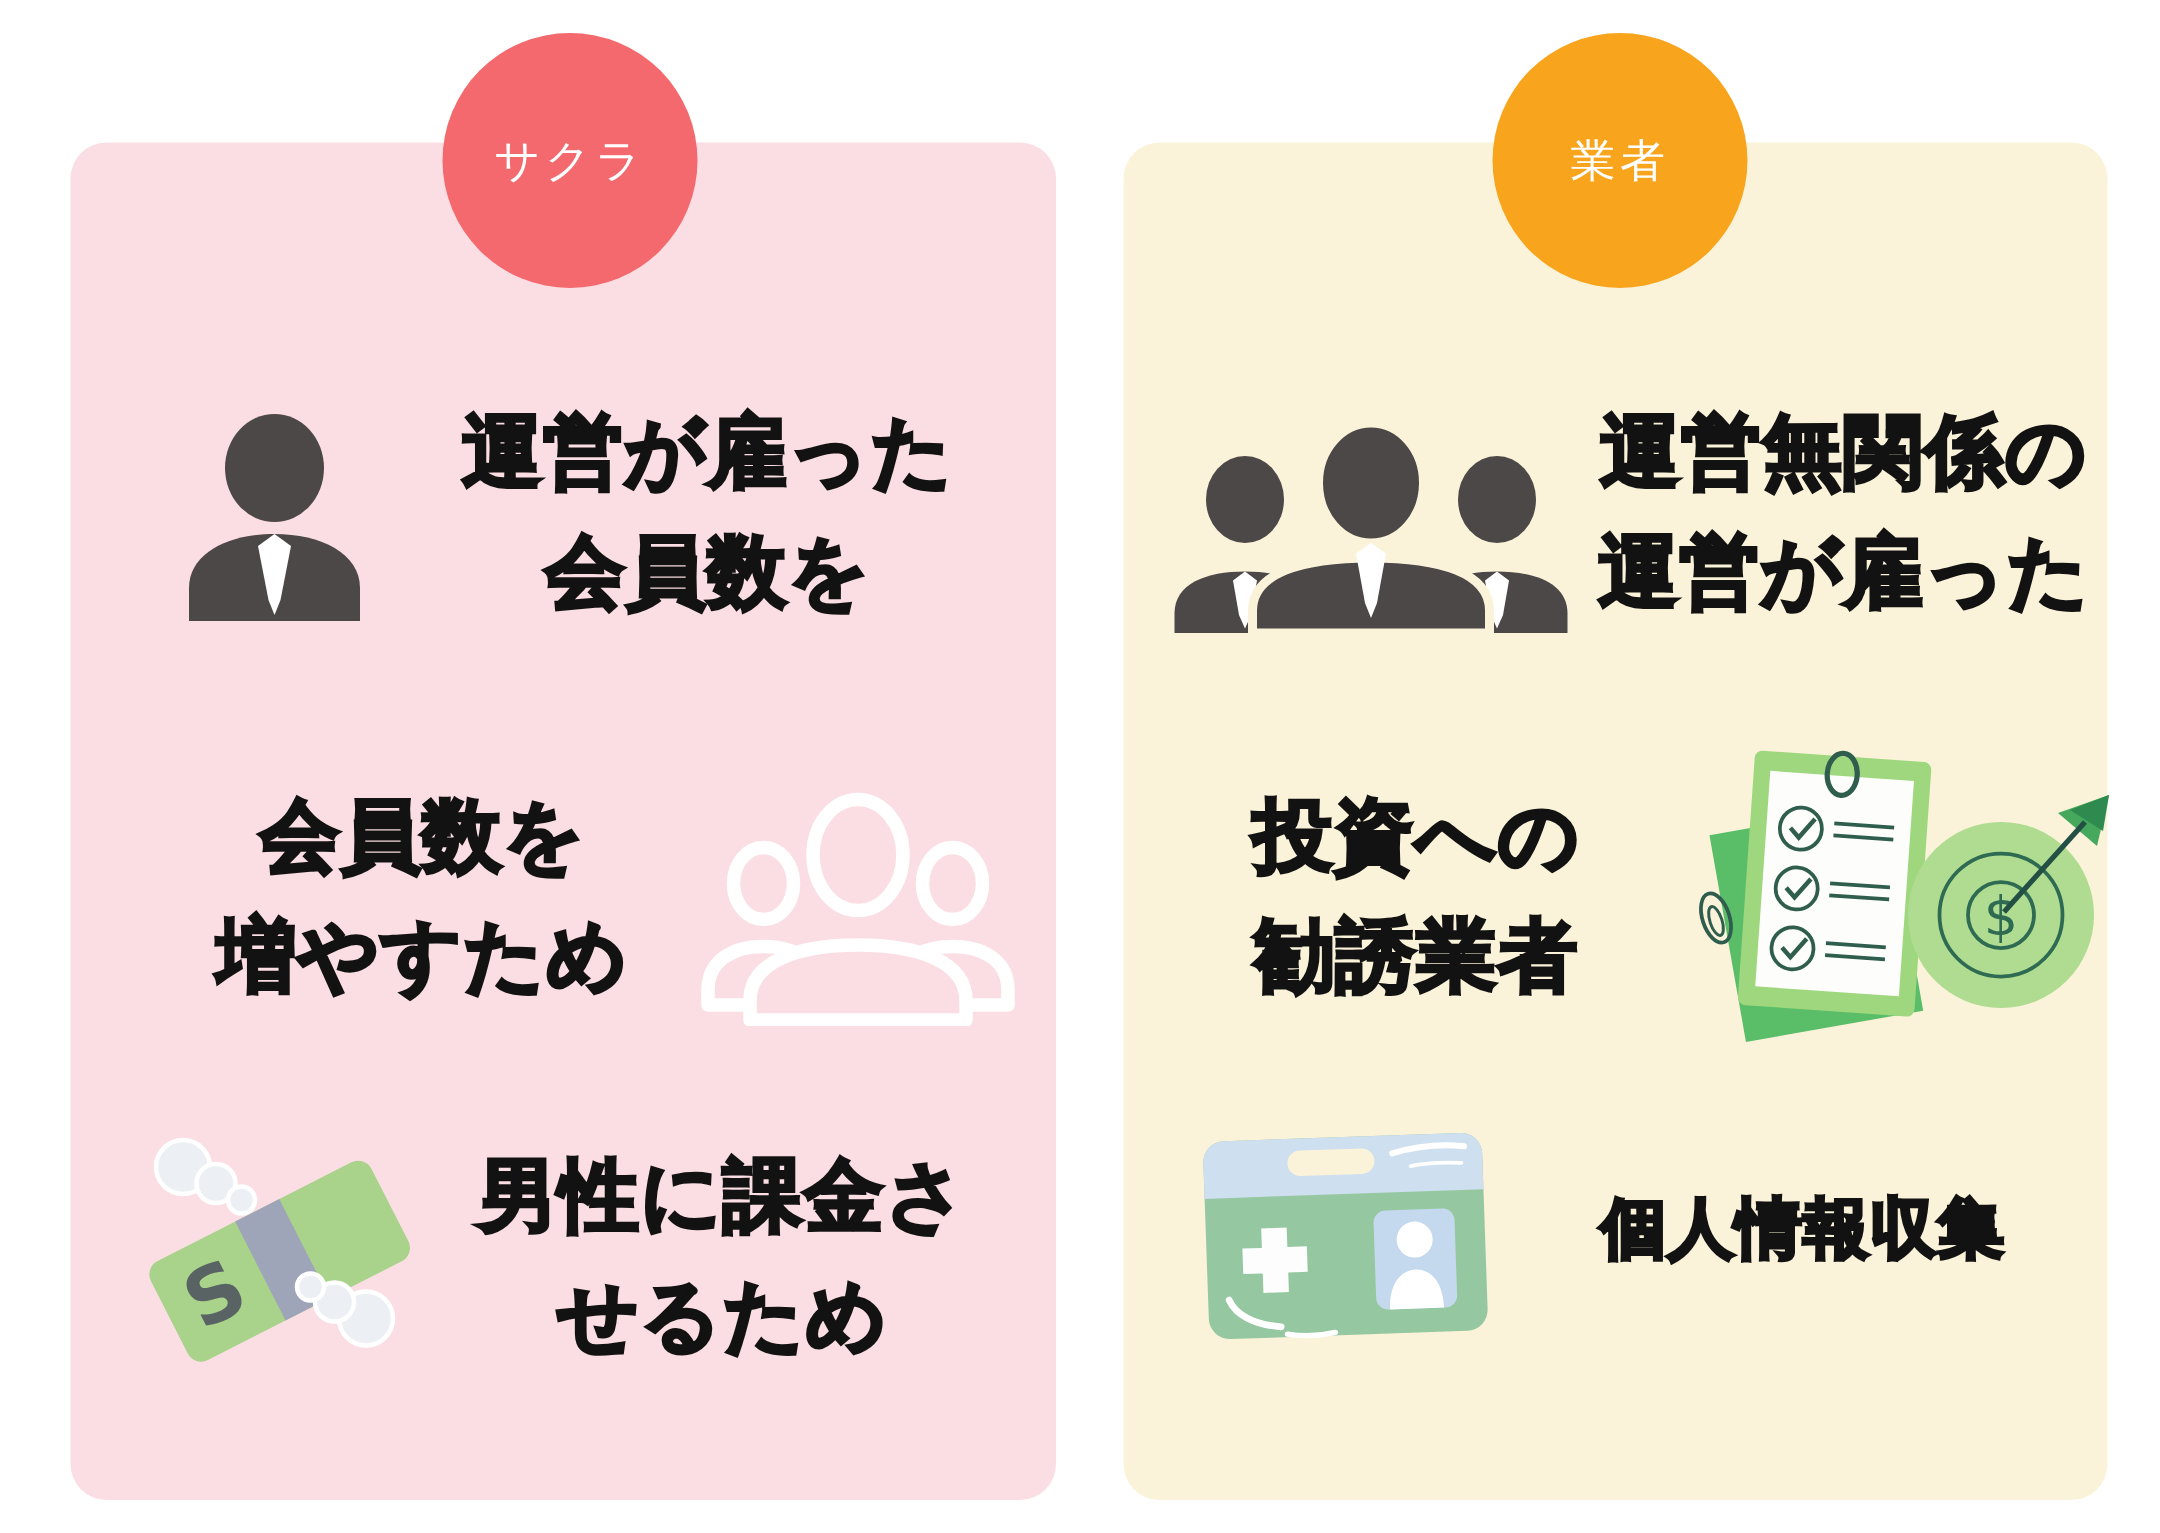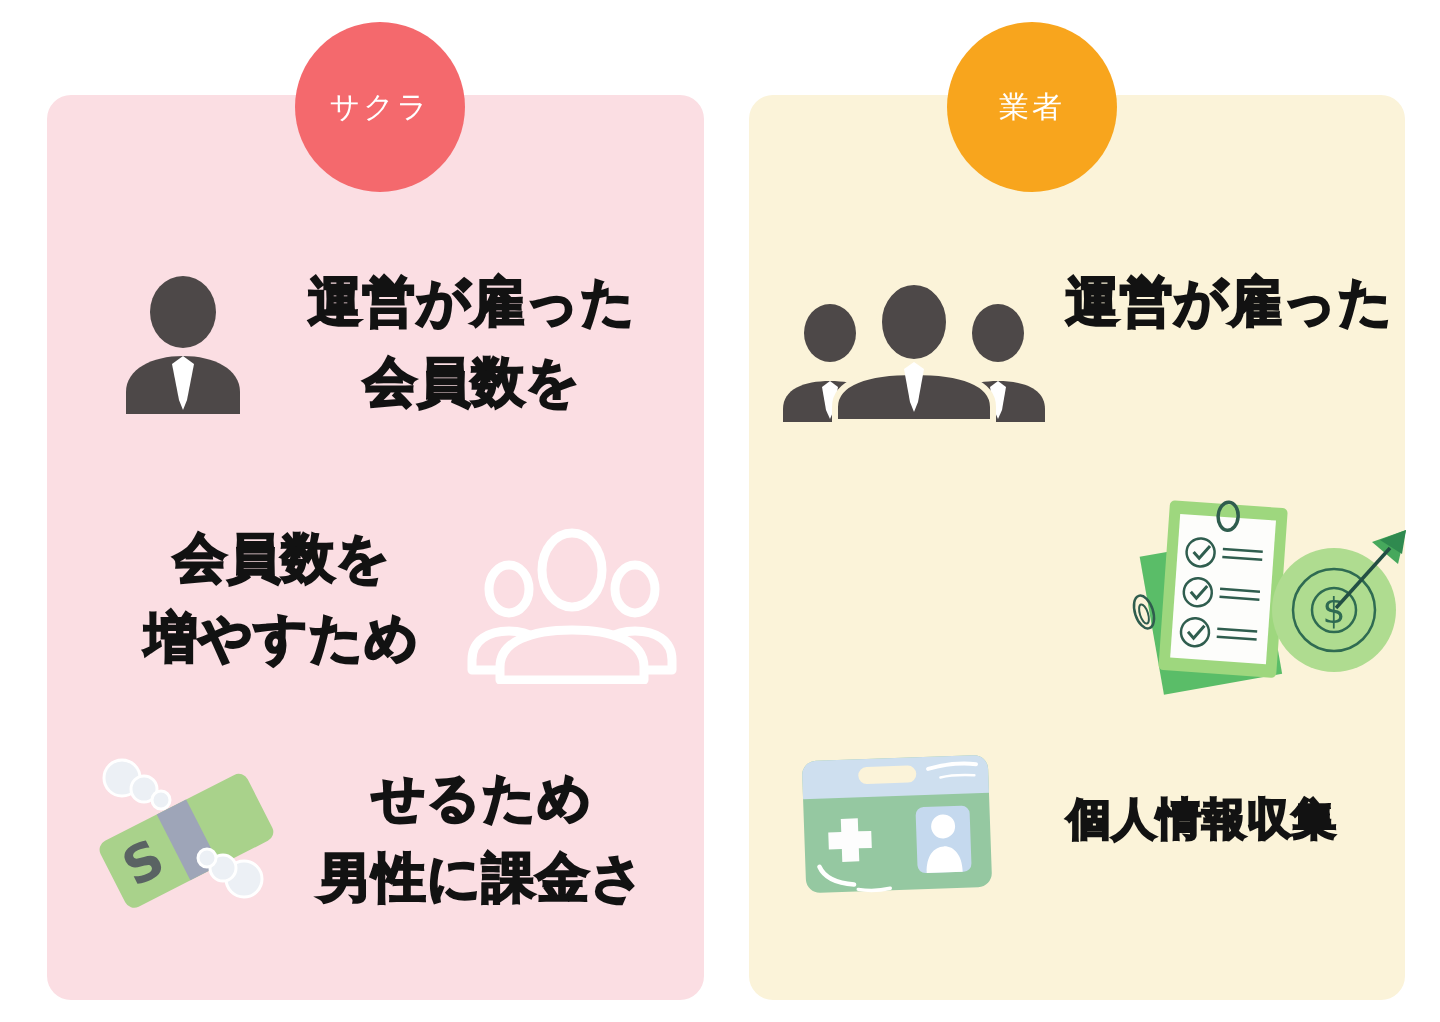--- a/index.html
+++ b/index.html
@@ -4,21 +4,21 @@
 <style>
   html,body{margin:0;padding:0;background:#ffffff;}
   #stage{position:relative;width:1440px;height:1022px;background:#ffffff;overflow:hidden;
          font-family:"DejaVu Sans",sans-serif;margin-left:12px;}
   .card{position:absolute;top:95px;height:905px;border-radius:24px;}
   .card.left{left:35px;width:657px;background:#fbdee3;}
   .card.right{left:737px;width:656px;background:#fbf3d9;}
   .badge{position:absolute;top:22px;width:170px;height:170px;border-radius:50%;
          display:flex;align-items:center;justify-content:center;z-index:5;}
   .badge.sakura{left:283px;background:#f4696d;}
-  .badge.gyosha{left:935px;background:#f8a51d;}
+  .badge.gyosha{left:983px;background:#f8a51d;}
   .badge span{color:#ffffff;font-size:30px;letter-spacing:3px;font-weight:500;}
   .pop{position:absolute;text-align:center;color:#121212;font-weight:900;
        font-size:53px;line-height:80px;letter-spacing:1px;white-space:nowrap;
        -webkit-text-stroke:2.4px #121212;}
   .icon{position:absolute;}
   .icon svg{display:block;width:100%;height:100%;}
 </style>
 </head>
 <body>
 
@@ -75,43 +75,48 @@
         <circle cx="38" cy="32" r="18"></circle>
         <circle cx="60" cy="43" r="13"></circle>
         <circle cx="77" cy="54" r="9"></circle>
         <circle cx="160" cy="133" r="18"></circle>
         <circle cx="139" cy="122" r="13"></circle>
         <circle cx="123" cy="112" r="9"></circle>
       </g>
     </svg>
   </div>
   <div class="pop" style="left:280px;top:758px;width:380px;">
+    <div>男性に課金さ</div>
     <div>せるため</div>
-    <div>男性に課金さ</div>
   </div>
 
   <div class="icon" style="left:763px;top:280px;width:278px;height:142px;">
     <svg viewBox="0 0 278 142">
       <g fill="#4d4848">
         <ellipse cx="55" cy="53" rx="26" ry="29"></ellipse>
         <path d="M8,142 v-13 c0-20 21-28 47-28 c26,0 47,8 47,28 v13 z"></path>
         <polygon points="55,101 63,107 59,130 55,139 51,130 47,107" fill="#ffffff"></polygon>
         <ellipse cx="223" cy="53" rx="26" ry="29"></ellipse>
         <path d="M176,142 v-13 c0-20 21-28 47-28 c26,0 47,8 47,28 v13 z"></path>
         <polygon points="223,101 231,107 227,130 223,139 219,130 215,107" fill="#ffffff"></polygon>
         <path d="M60,142 v-15 c0-25 33-35 79-35 c46,0 79,10 79,35 v15 z" stroke="#fbf3d9" stroke-width="6"></path>
         <ellipse cx="139" cy="42" rx="35" ry="40" stroke="#fbf3d9" stroke-width="6"></ellipse>
         <polygon points="139,82 149,89 143,122 139,132 135,122 129,89" fill="#ffffff"></polygon>
       </g>
     </svg>
   </div>
   <div class="pop" style="left:1030px;top:262px;width:375px;">
+    <div>運営無関係の</div>
     <div>運営が雇った</div>
   </div>
 
+  <div class="pop" style="left:800px;top:518px;width:265px;">
+    <div>投資への</div>
+    <div>勧誘業者</div>
+  </div>
   <div class="icon" style="left:1110px;top:490px;width:285px;height:212px;">
     <svg viewBox="0 0 285 212">
       <g transform="rotate(-10 90 120)">
         <rect x="28" y="55" width="120" height="140" fill="#5abd68"></rect>
       </g>
       <g transform="rotate(4 100 100)">
         <rect x="42" y="14" width="118" height="170" rx="5" fill="#9ed77e"></rect>
         <rect x="53" y="27" width="96" height="144" fill="#fdfdfb"></rect>
         <ellipse cx="101" cy="26" rx="10" ry="14" fill="none" stroke="#2f5d4e" stroke-width="3.5"></ellipse>
         <g stroke="#2f5d4e" fill="none">

